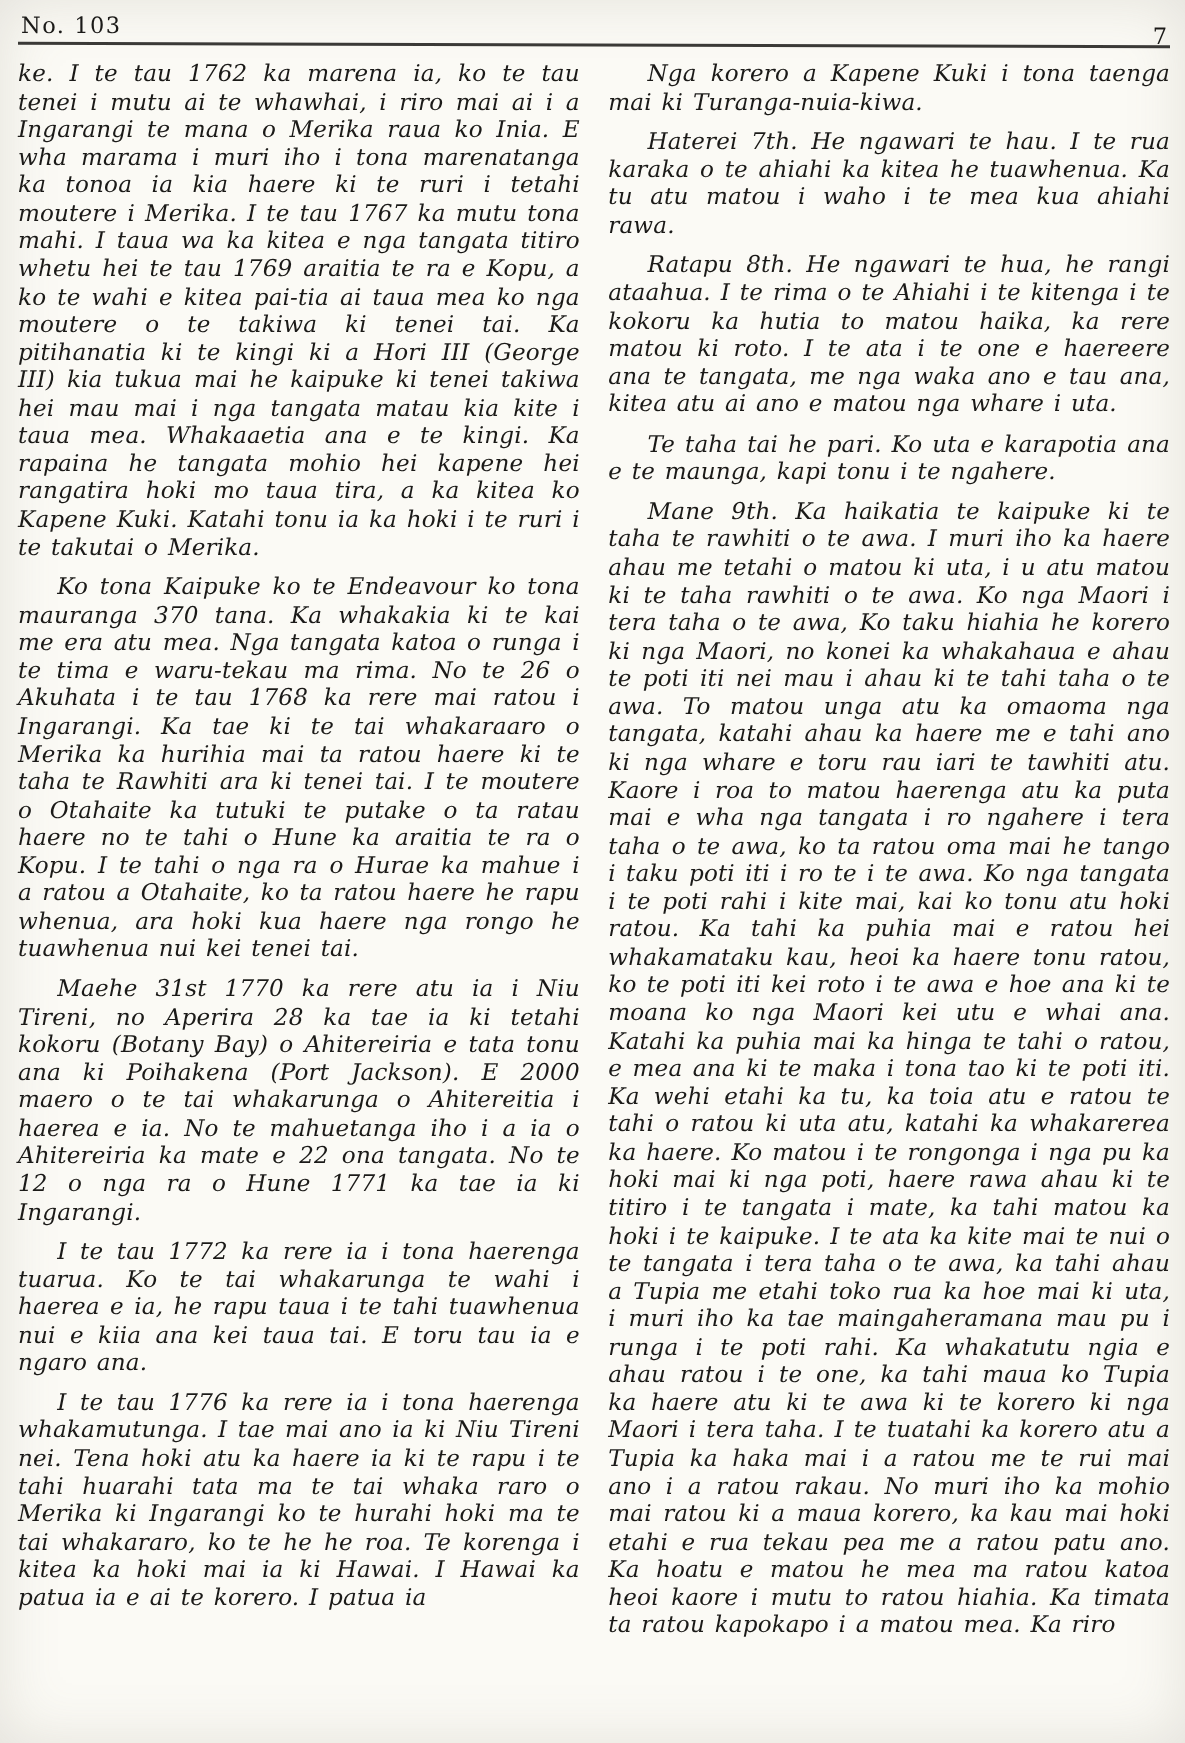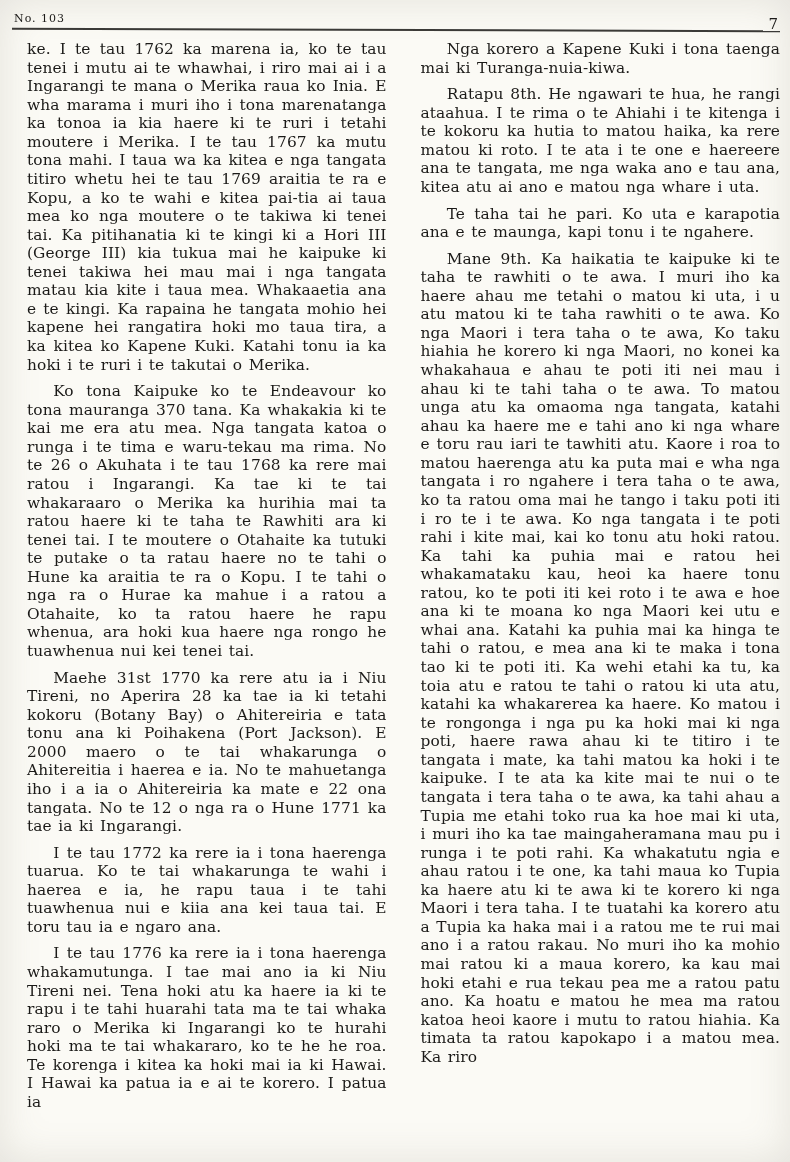--- a/index.html
+++ b/index.html
@@ -24,21 +24,21 @@
     box-shadow: inset 0 0 40px rgba(120,115,100,0.18);
   }
   .page-header {
     display: flex;
     align-items: baseline;
     justify-content: space-between;
     padding: 2px 2px 0 2px;
     position: relative;
   }
   .issue-number {
-    font-size: 11px;
+    font-size: 15px;
     letter-spacing: 1px;
     min-width: 120px;
   }
   .page-title {
     font-size: 19px;
     font-weight: bold;
     letter-spacing: 2.5px;
     word-spacing: 7px;
     text-align: center;
     flex: 1;
@@ -65,22 +65,23 @@
   .col {
     flex: 1;
     min-width: 0;
     text-align: justify;
     font-size: 15.4px;
     line-height: 1.205;
     letter-spacing: 0.1px;
     word-spacing: 1.5px;
   }
   .col p {
-    margin: 0 0 8px 15px;
+    margin: 0 0 8px 0;
     text-indent: 1.7em;
+    font-style: italic;
   }
   .col p.no-indent { text-indent: 0; }
 </style>
 </head>
 <body>
 
 <div class="page">
 
   <div class="page-header">
     <span class="issue-number">No. 103</span>
@@ -93,19 +94,20 @@
     <div class="col">
       <p class="no-indent">ke. I te tau 1762 ka marena ia, ko te tau tenei i mutu ai te whawhai, i riro mai ai i a Ingarangi te mana o Merika raua ko Inia. E wha marama i muri iho i tona marenatanga ka tonoa ia kia haere ki te ruri i tetahi moutere i Merika. I te tau 1767 ka mutu tona mahi. I taua wa ka kitea e nga tangata titiro whetu hei te tau 1769 araitia te ra e Kopu, a ko te wahi e kitea pai-tia ai taua mea ko nga moutere o te takiwa ki tenei tai. Ka pitihanatia ki te kingi ki a Hori III (George III) kia tukua mai he kaipuke ki tenei takiwa hei mau mai i nga tangata matau kia kite i taua mea. Whakaaetia ana e te kingi. Ka rapaina he tangata mohio hei kapene hei rangatira hoki mo taua tira, a ka kitea ko Kapene Kuki. Katahi tonu ia ka hoki i te ruri i te takutai o Merika.</p>
       <p>Ko tona Kaipuke ko te Endeavour ko tona mauranga 370 tana. Ka whakakia ki te kai me era atu mea. Nga tangata katoa o runga i te tima e waru-tekau ma rima. No te 26 o Akuhata i te tau 1768 ka rere mai ratou i Ingarangi. Ka tae ki te tai whakaraaro o Merika ka hurihia mai ta ratou haere ki te taha te Rawhiti ara ki tenei tai. I te moutere o Otahaite ka tutuki te putake o ta ratau haere no te tahi o Hune ka araitia te ra o Kopu. I te tahi o nga ra o Hurae ka mahue i a ratou a Otahaite, ko ta ratou haere he rapu whenua, ara hoki kua haere nga rongo he tuawhenua nui kei tenei tai.</p>
       <p>Maehe 31st 1770 ka rere atu ia i Niu Tireni, no Aperira 28 ka tae ia ki tetahi kokoru (Botany Bay) o Ahitereiria e tata tonu ana ki Poihakena (Port Jackson). E 2000 maero o te tai whakarunga o Ahitereitia i haerea e ia. No te mahuetanga iho i a ia o Ahitereiria ka mate e 22 ona tangata. No te 12 o nga ra o Hune 1771 ka tae ia ki Ingarangi.</p>
       <p>I te tau 1772 ka rere ia i tona haerenga tuarua. Ko te tai whakarunga te wahi i haerea e ia, he rapu taua i te tahi tuawhenua nui e kiia ana kei taua tai. E toru tau ia e ngaro ana.</p>
       <p>I te tau 1776 ka rere ia i tona haerenga whakamutunga. I tae mai ano ia ki Niu Tireni nei. Tena hoki atu ka haere ia ki te rapu i te tahi huarahi tata ma te tai whaka raro o Merika ki Ingarangi ko te hurahi hoki ma te tai whakararo, ko te he he roa. Te korenga i kitea ka hoki mai ia ki Hawai. I Hawai ka patua ia e ai te korero. I patua ia</p>
     </div>
 
     <div class="col">
       <p>Nga korero a Kapene Kuki i tona taenga mai ki Turanga-nuia-kiwa.</p>
+      <p>Haterei 7th. He ngawari te hau. I te rua karaka o te ahiahi ka kitea he tuawhenua. Ka tu atu matou i waho i te mea kua ahiahi rawa.</p>
       <p>Ratapu 8th. He ngawari te hua, he rangi ataahua. I te rima o te Ahiahi i te kitenga i te kokoru ka hutia to matou haika, ka rere matou ki roto. I te ata i te one e haereere ana te tangata, me nga waka ano e tau ana, kitea atu ai ano e matou nga whare i uta.</p>
       <p>Te taha tai he pari. Ko uta e karapotia ana e te maunga, kapi tonu i te ngahere.</p>
       <p>Mane 9th. Ka haikatia te kaipuke ki te taha te rawhiti o te awa. I muri iho ka haere ahau me tetahi o matou ki uta, i u atu matou ki te taha rawhiti o te awa. Ko nga Maori i tera taha o te awa, Ko taku hiahia he korero ki nga Maori, no konei ka whakahaua e ahau te poti iti nei mau i ahau ki te tahi taha o te awa. To matou unga atu ka omaoma nga tangata, katahi ahau ka haere me e tahi ano ki nga whare e toru rau iari te tawhiti atu. Kaore i roa to matou haerenga atu ka puta mai e wha nga tangata i ro ngahere i tera taha o te awa, ko ta ratou oma mai he tango i taku poti iti i ro te i te awa. Ko nga tangata i te poti rahi i kite mai, kai ko tonu atu hoki ratou. Ka tahi ka puhia mai e ratou hei whakamataku kau, heoi ka haere tonu ratou, ko te poti iti kei roto i te awa e hoe ana ki te moana ko nga Maori kei utu e whai ana. Katahi ka puhia mai ka hinga te tahi o ratou, e mea ana ki te maka i tona tao ki te poti iti. Ka wehi etahi ka tu, ka toia atu e ratou te tahi o ratou ki uta atu, katahi ka whakarerea ka haere. Ko matou i te rongonga i nga pu ka hoki mai ki nga poti, haere rawa ahau ki te titiro i te tangata i mate, ka tahi matou ka hoki i te kaipuke. I te ata ka kite mai te nui o te tangata i tera taha o te awa, ka tahi ahau a Tupia me etahi toko rua ka hoe mai ki uta, i muri iho ka tae maingaheramana mau pu i runga i te poti rahi. Ka whakatutu ngia e ahau ratou i te one, ka tahi maua ko Tupia ka haere atu ki te awa ki te korero ki nga Maori i tera taha. I te tuatahi ka korero atu a Tupia ka haka mai i a ratou me te rui mai ano i a ratou rakau. No muri iho ka mohio mai ratou ki a maua korero, ka kau mai hoki etahi e rua tekau pea me a ratou patu ano. Ka hoatu e matou he mea ma ratou katoa heoi kaore i mutu to ratou hiahia. Ka timata ta ratou kapokapo i a matou mea. Ka riro</p>
     </div>
 
   </div>
 </div>
 
 </body></html>

